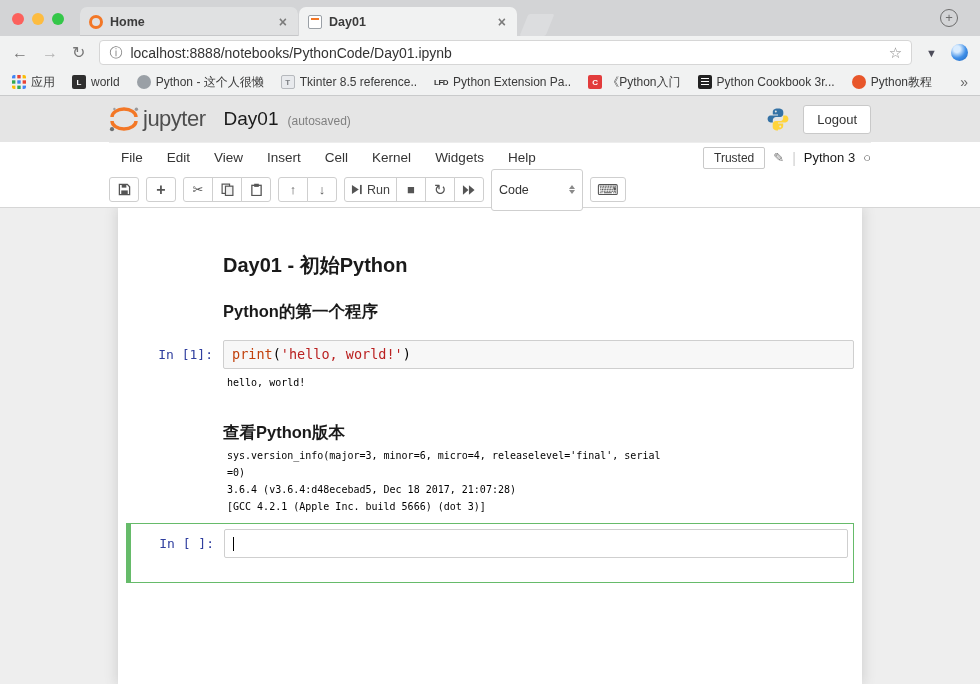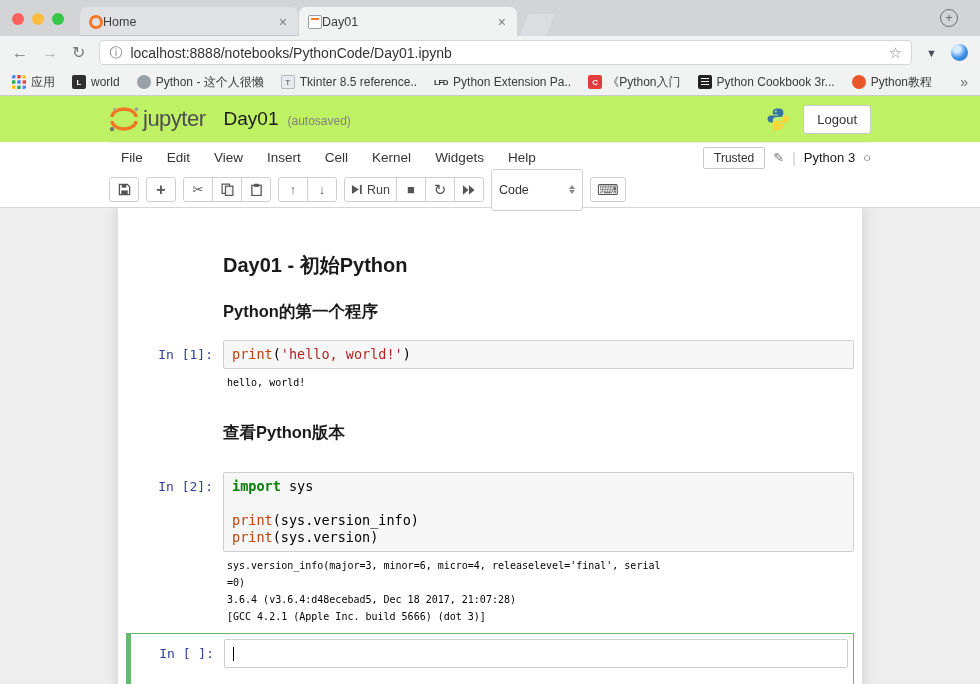--- a/index.html
+++ b/index.html
@@ -4,22 +4,22 @@
 <style>
   * { box-sizing: border-box; margin: 0; padding: 0; }
   html,body { width: 980px; height: 684px; overflow: hidden; }
   body { font-family: "Liberation Sans","DejaVu Sans",sans-serif; background: #fff; }
 
   
   .tabstrip { height:36px; background:#d3d4d6; display:flex; align-items:flex-end; position:relative; padding-left:80px; }
   .traffic { position:absolute; left:12px; top:13px; display:flex; gap:8px; }
   .tl { width:12px; height:12px; border-radius:50%; display:inline-block; }
   .tl.red { background:#fc615d; } .tl.yellow { background:#fdbc40; } .tl.green { background:#34c749; }
-  .tab { width:218px; height:29px; display:flex; align-items:center; padding:0 9px;
-         border-radius:7px 7px 0 0; margin-right:1px; font-size:12.5px; color:#3c3c3c; }
+  .tab { width:218px; height:29px; display:flex; align-items:center; gap:7px; padding:0 9px;
+         border-radius:7px 7px 0 0; margin-right:1px; font-size:12.5px; color:#3c3c3c;font-weight:bold; }
   .tab.inactive { background:#e0e1e2; box-shadow: inset 0 -1px 0 #c6c7c9; }
   .tab.active { background:#f1f2f2; }
   .tab-label { flex:1; white-space:nowrap; overflow:hidden; text-overflow:ellipsis; }
   .tab-close { color:#7c7c7c; font-size:14px; line-height:1; padding:0 2px; }
   .favicon { width:14px; height:14px; flex:0 0 auto; }
   .fav-jup { border:3px solid #f37726; border-radius:50%; }
   .fav-nb { border:1px solid #9aa0a6; background:#fff; border-radius:2px; position:relative; }
   .fav-nb:after { content:""; position:absolute; left:2px; top:2px; width:8px; height:2px; background:#f37726; }
   .newtab-stub { width:26px; height:22px; background:#dcdddf; margin-left:6px; transform:skewX(-22deg); border-radius:2px; }
   .plus-circle { position:absolute; right:22px; top:9px; width:18px; height:18px; border:1.5px solid #6d6d6d;
@@ -46,21 +46,21 @@
   .fav-page { background:#e8eaed; border:1px solid #b6b9bd; color:#7a7d81; }
   .fav-lfd { background:transparent; color:#333; font-size:8px; letter-spacing:-0.5px; }
   .fav-red { background:#e23c3c; } .fav-book { background:#222; }
   .fav-book i { display:block; width:8px; height:8px; background:
       linear-gradient(#fff 1px, transparent 1px) 0 0/8px 3px; }
   .fav-tut { background:#e8562a; border-radius:50%; }
   .bm-overflow { margin-left:auto; color:#666; font-size:14px; }
 
   
   .jp-col { width:762px; margin:0 auto; }
-  .jp-header { height:46px; background:#bef264; }
+  .jp-header { height:46px; background:#e5e5e5; }
   .jp-header-in { display:flex; align-items:center; height:100%; }
   .logo-text { font-size:22px; color:#4e4e4e; margin-left:4px; letter-spacing:-0.5px; }
   .nb-title { font-size:19px; color:#1a1a1a; margin-left:18px; }
   .autosave { font-size:12px; color:#808080; margin-left:9px; padding-top:4px; }
   .hdr-right { margin-left:auto; display:flex; align-items:center; gap:13px; }
   .logout-btn { border:1px solid #c9c9c9; border-radius:3px; background:#fff; font-size:13px; color:#333;
                 padding:6px 13px; font-family:inherit; }
 
   .jp-menubar { height:30px; background:#fff; }
   .jp-menubar-in { display:flex; align-items:center; height:100%; border-top:1px solid #ededed; }
@@ -344,27 +344,20 @@
         <div class="inputbox mono"><span class="tok-bi">print</span><span>(</span><span class="tok-str">'hello, world!'</span><span>)</span></div>
       </div>
       <div class="outputrow">
         <pre class="outputpre mono">hello, world!</pre>
       </div>
 
       <div class="mdcell">
         <div class="md-h3 second">查看Python版本</div>
       </div>
 
-      <div class="cellrow cell2row">
-        <div class="prompt mono">In [2]:</div>
-        <div class="inputbox mono"><span class="tok-kw">import</span><span> sys
-
-</span><span class="tok-bi">print</span><span>(sys.version_info)
-</span><span class="tok-bi">print</span><span>(sys.version)</span></div>
-      </div>
       <div class="outputrow">
         <pre class="outputpre mono">sys.version_info(major=3, minor=6, micro=4, releaselevel='final', serial=0)
 3.6.4 (v3.6.4:d48ecebad5, Dec 18 2017, 21:07:28)
 [GCC 4.2.1 (Apple Inc. build 5666) (dot 3)]</pre>
       </div>
 
       <div class="cell3">
         <div class="prompt mono">In [ ]:</div>
         <div class="editbox mono"><span class="cursor"></span></div>
       </div>

